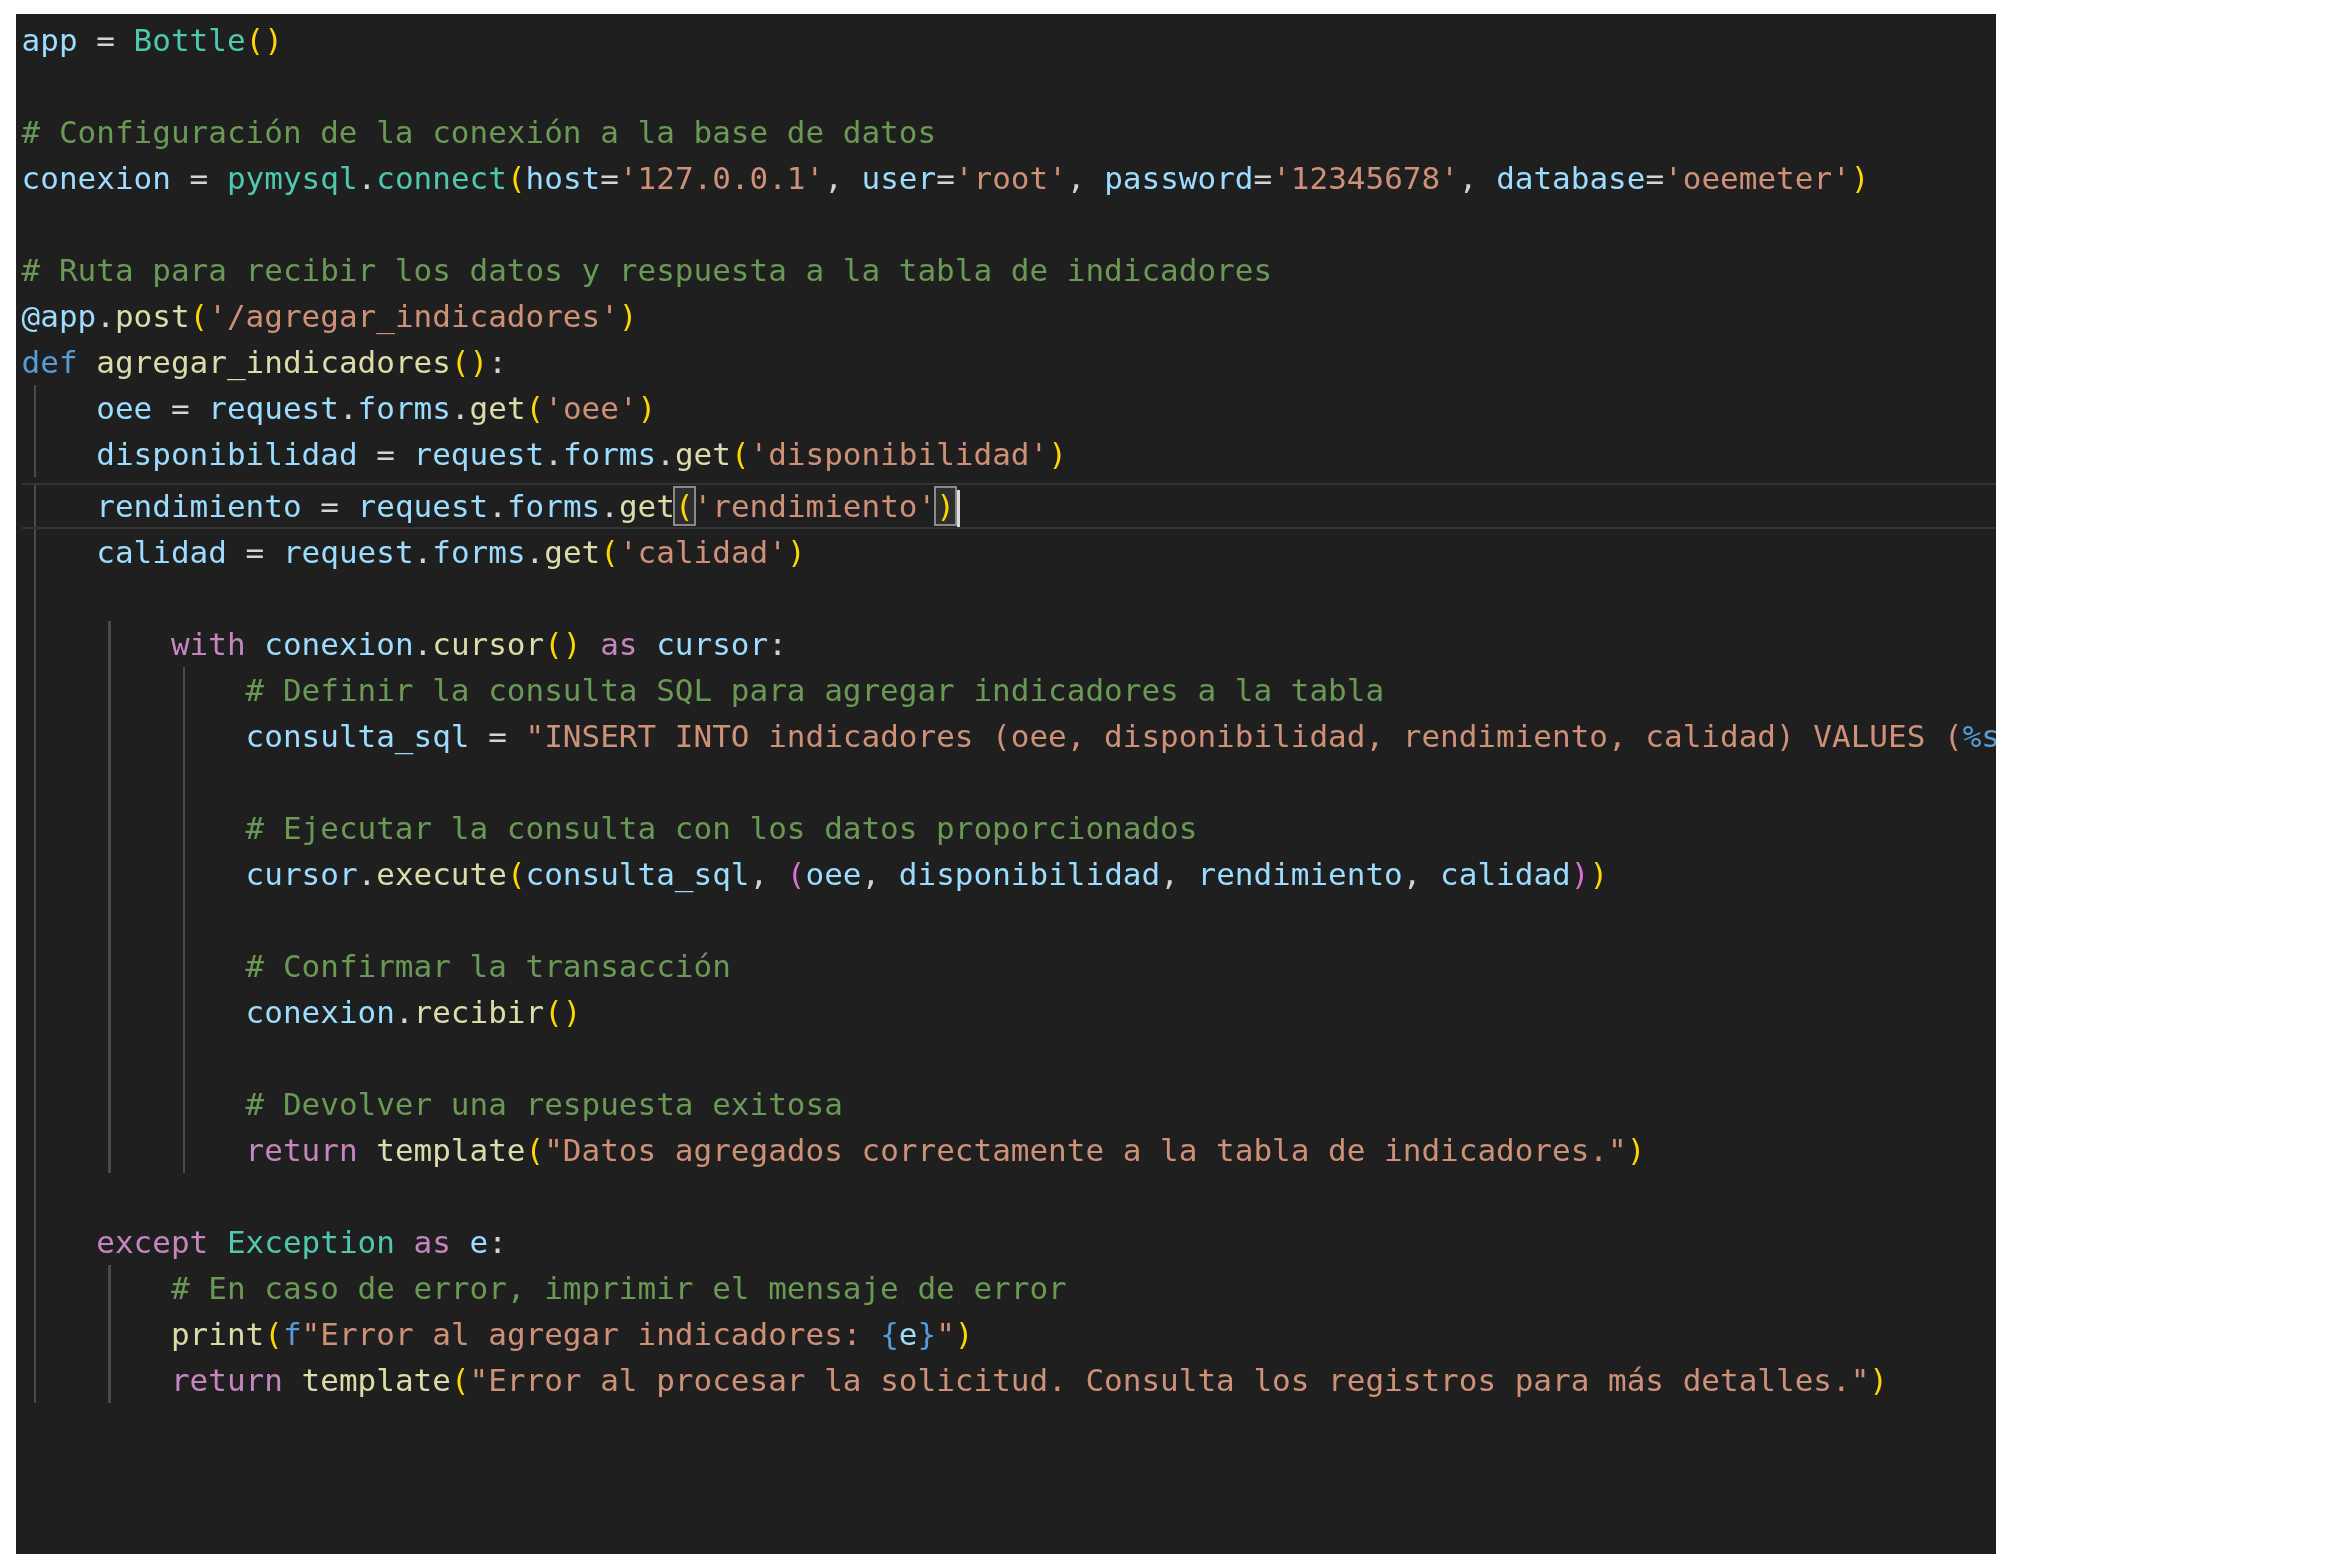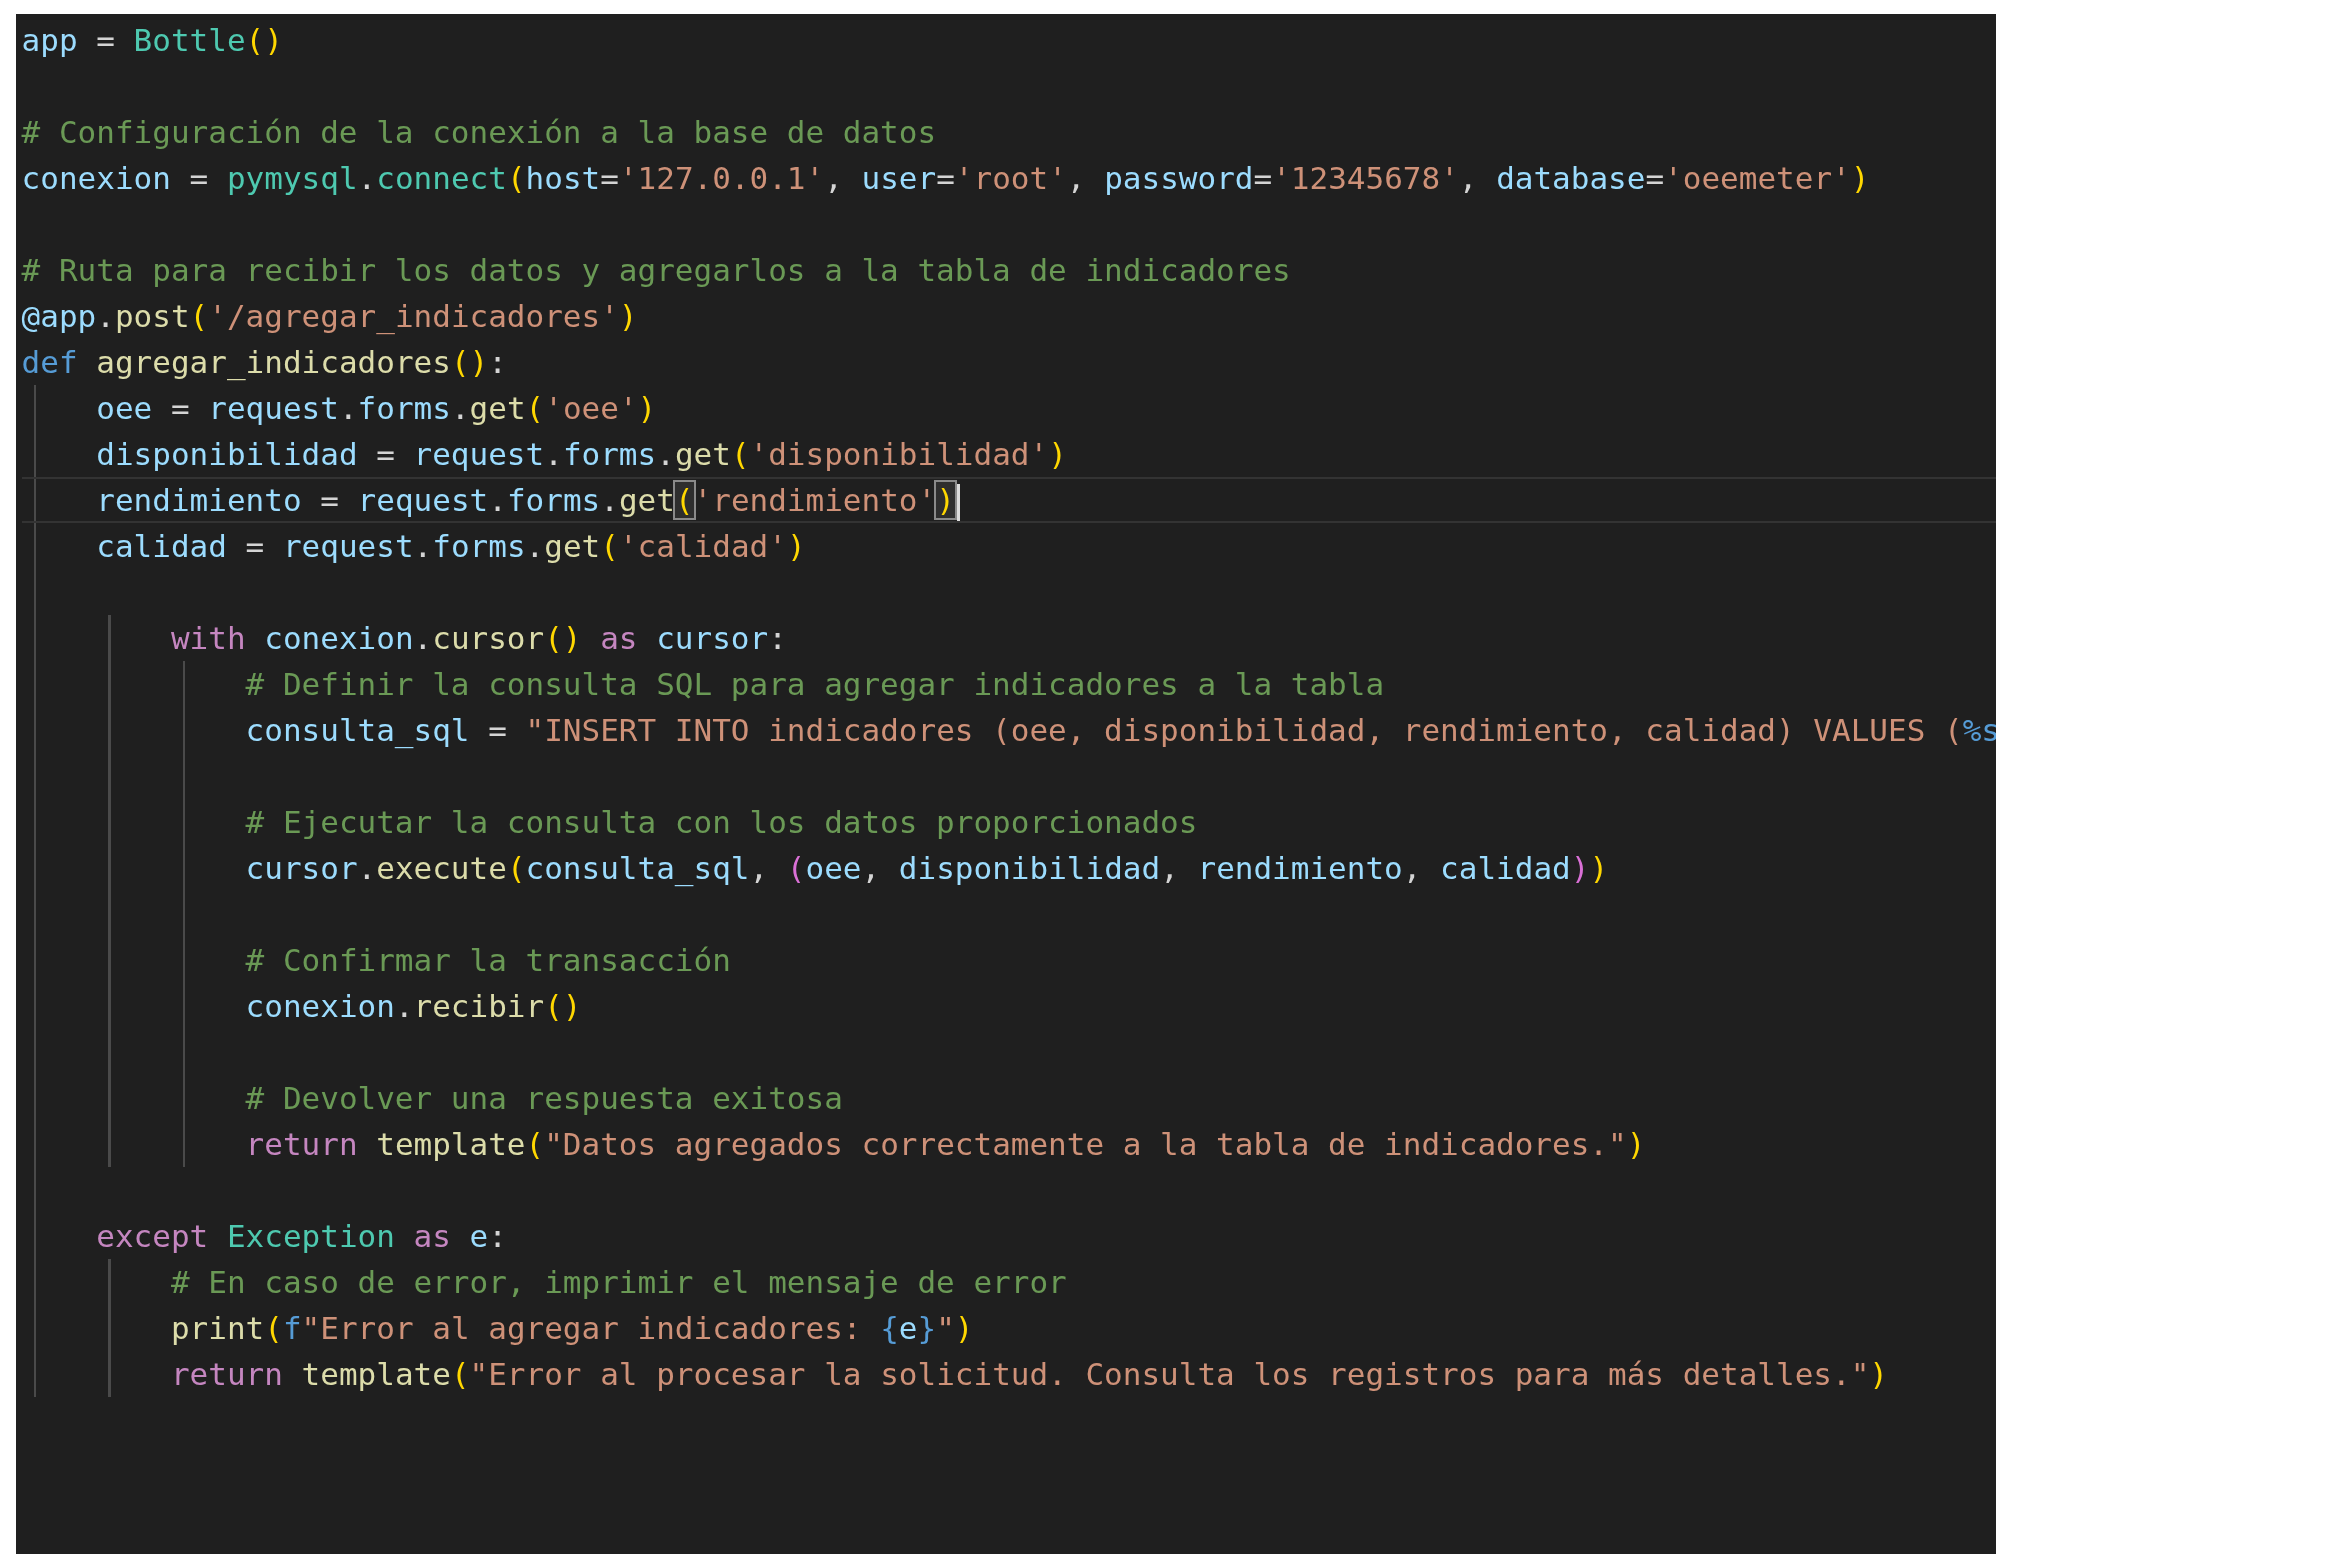--- a/index.html
+++ b/index.html
@@ -3,21 +3,21 @@
 <meta charset="utf-8">
 <style>
   html,body{margin:0;padding:0;}
   body{background:#ffffff;font-family:"DejaVu Sans Mono","Liberation Mono",monospace;}
   .page{width:2012px;height:1568px;background:#ffffff;box-sizing:border-box;padding:14.4px 16px;}
   .editor{width:100%;height:100%;box-sizing:border-box;background:var(--editor-bg,#1f1f1f);
           overflow:hidden;padding:2.4px 0 0 5.6px;
           font-size:31px;line-height:46px;font-family:"DejaVu Sans Mono","Liberation Mono",monospace;}
   .line{position:relative;height:46px;line-height:46px;white-space:pre;width:100%;}
   .line.current{box-sizing:border-box;border-top:2.4px solid var(--curline,#333);
-                border-bottom:2.4px solid var(--curline,#333);line-height:42px;}
+                border-bottom:2.4px solid var(--curline,#333);line-height:42px;margin-top:6px;}
   .guide{position:absolute;top:0;bottom:0;width:2.4px;background:var(--guide,#4a4a4a);}
   .line span{position:relative;}
   .tk-w{color:var(--tk-w)} .tk-v{color:var(--tk-v)} .tk-fn{color:var(--tk-fn)}
   .tk-cls{color:var(--tk-cls)} .tk-kw{color:var(--tk-kw)} .tk-ctl{color:var(--tk-ctl)}
   .tk-str{color:var(--tk-str)} .tk-com{color:var(--tk-com)} .tk-b1{color:var(--tk-b1)}
   .tk-b2{color:var(--tk-b2)}
   .tk-bm{color:var(--tk-b1);outline:2.4px solid var(--bm-border,#8a8a8a);outline-offset:0;
          background:var(--bm-bg,#2e2e2e);}
   .caret{display:inline-block;width:3.2px;height:37px;background:var(--caret,#dcdcdc);
          vertical-align:middle;margin-left:2.4px;}
@@ -25,21 +25,21 @@
 </head>
 <body>
 
 <div class="page" style="background: rgb(255, 255, 255);">
   <div class="editor">
       <div class="line"><span class="tk-v">app</span><span class="tk-w"> = </span><span class="tk-cls">Bottle</span><span class="tk-b1">()</span></div>
       <div class="line"></div>
       <div class="line"><span class="tk-com"># Configuración de la conexión a la base de datos</span></div>
       <div class="line"><span class="tk-v">conexion</span><span class="tk-w"> = </span><span class="tk-cls">pymysql</span><span class="tk-w">.</span><span class="tk-cls">connect</span><span class="tk-b1">(</span><span class="tk-v">host</span><span class="tk-w">=</span><span class="tk-str">'127.0.0.1'</span><span class="tk-w">, </span><span class="tk-v">user</span><span class="tk-w">=</span><span class="tk-str">'root'</span><span class="tk-w">, </span><span class="tk-v">password</span><span class="tk-w">=</span><span class="tk-str">'12345678'</span><span class="tk-w">, </span><span class="tk-v">database</span><span class="tk-w">=</span><span class="tk-str">'oeemeter'</span><span class="tk-b1">)</span></div>
       <div class="line"></div>
-      <div class="line"><span class="tk-com"># Ruta para recibir los datos y agregarlos a la tabla de indicadores</span></div>
+      <div class="line"><span class="tk-com"># Ruta para recibir los datos y respuesta a la tabla de indicadores</span></div>
       <div class="line"><span class="tk-v">@app</span><span class="tk-w">.</span><span class="tk-fn">post</span><span class="tk-b1">(</span><span class="tk-str">'/agregar_indicadores'</span><span class="tk-b1">)</span></div>
       <div class="line"><span class="tk-kw">def</span><span class="tk-w"> </span><span class="tk-fn">agregar_indicadores</span><span class="tk-b1">()</span><span class="tk-w">:</span></div>
       <div class="line"><i class="guide" style="left: calc(0.35ch + 5.6px);"></i><span class="tk-w">    </span><span class="tk-v">oee</span><span class="tk-w"> = </span><span class="tk-v">request</span><span class="tk-w">.</span><span class="tk-v">forms</span><span class="tk-w">.</span><span class="tk-fn">get</span><span class="tk-b1">(</span><span class="tk-str">'oee'</span><span class="tk-b1">)</span></div>
       <div class="line"><i class="guide" style="left: calc(0.35ch + 5.6px);"></i><span class="tk-w">    </span><span class="tk-v">disponibilidad</span><span class="tk-w"> = </span><span class="tk-v">request</span><span class="tk-w">.</span><span class="tk-v">forms</span><span class="tk-w">.</span><span class="tk-fn">get</span><span class="tk-b1">(</span><span class="tk-str">'disponibilidad'</span><span class="tk-b1">)</span></div>
       <div class="line current"><i class="guide" style="left: calc(0.35ch + 5.6px);"></i><span class="tk-w">    </span><span class="tk-v">rendimiento</span><span class="tk-w"> = </span><span class="tk-v">request</span><span class="tk-w">.</span><span class="tk-v">forms</span><span class="tk-w">.</span><span class="tk-fn">get</span><span class="tk-bm">(</span><span class="tk-str">'rendimiento'</span><span class="tk-bm">)</span><span class="caret"></span></div>
       <div class="line"><i class="guide" style="left: calc(0.35ch + 5.6px);"></i><span class="tk-w">    </span><span class="tk-v">calidad</span><span class="tk-w"> = </span><span class="tk-v">request</span><span class="tk-w">.</span><span class="tk-v">forms</span><span class="tk-w">.</span><span class="tk-fn">get</span><span class="tk-b1">(</span><span class="tk-str">'calidad'</span><span class="tk-b1">)</span></div>
       <div class="line"><i class="guide" style="left: calc(0.35ch + 5.6px);"></i></div>
       <div class="line"><i class="guide" style="left: calc(0.35ch + 5.6px);"></i><i class="guide" style="left: calc(4.35ch + 5.6px);"></i><span class="tk-w">        </span><span class="tk-ctl">with</span><span class="tk-w"> </span><span class="tk-v">conexion</span><span class="tk-w">.</span><span class="tk-fn">cursor</span><span class="tk-b1">()</span><span class="tk-w"> </span><span class="tk-ctl">as</span><span class="tk-w"> </span><span class="tk-v">cursor</span><span class="tk-w">:</span></div>
       <div class="line"><i class="guide" style="left: calc(0.35ch + 5.6px);"></i><i class="guide" style="left: calc(4.35ch + 5.6px);"></i><i class="guide" style="left: calc(8.35ch + 5.6px);"></i><span class="tk-w">            </span><span class="tk-com"># Definir la consulta SQL para agregar indicadores a la tabla</span></div>
       <div class="line"><i class="guide" style="left: calc(0.35ch + 5.6px);"></i><i class="guide" style="left: calc(4.35ch + 5.6px);"></i><i class="guide" style="left: calc(8.35ch + 5.6px);"></i><span class="tk-w">            </span><span class="tk-v">consulta_sql</span><span class="tk-w"> = </span><span class="tk-str">"INSERT INTO indicadores (oee, disponibilidad, rendimiento, calidad) VALUES (</span><span class="tk-kw">%s</span><span class="tk-str">, </span><span class="tk-kw">%s</span><span class="tk-str">, </span><span class="tk-kw">%s</span><span class="tk-str">, </span><span class="tk-kw">%s</span><span class="tk-str">)"</span></div>

